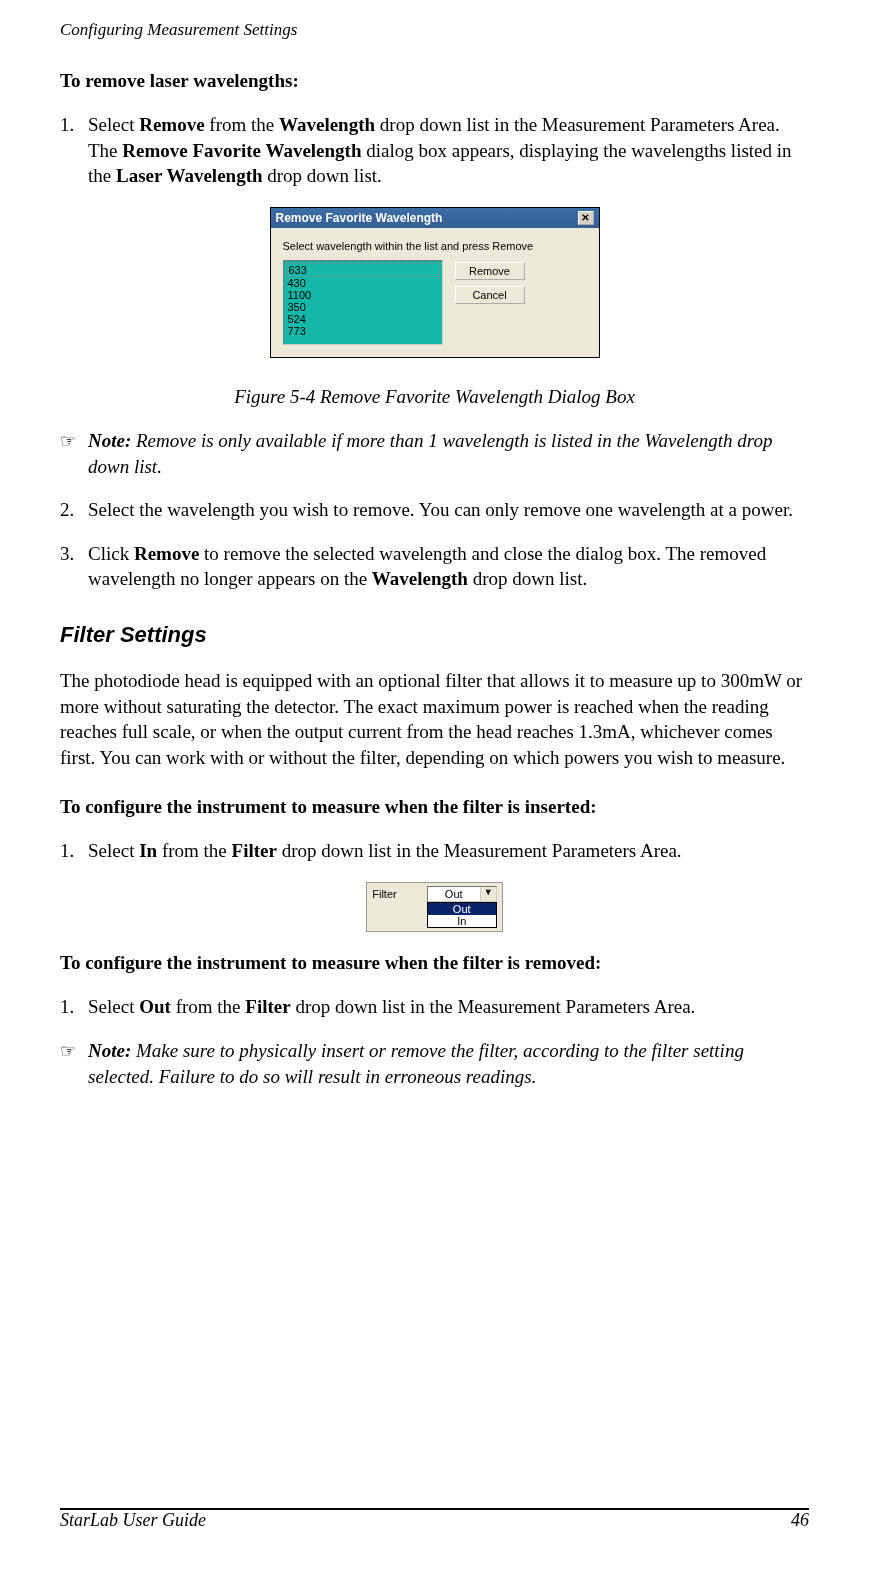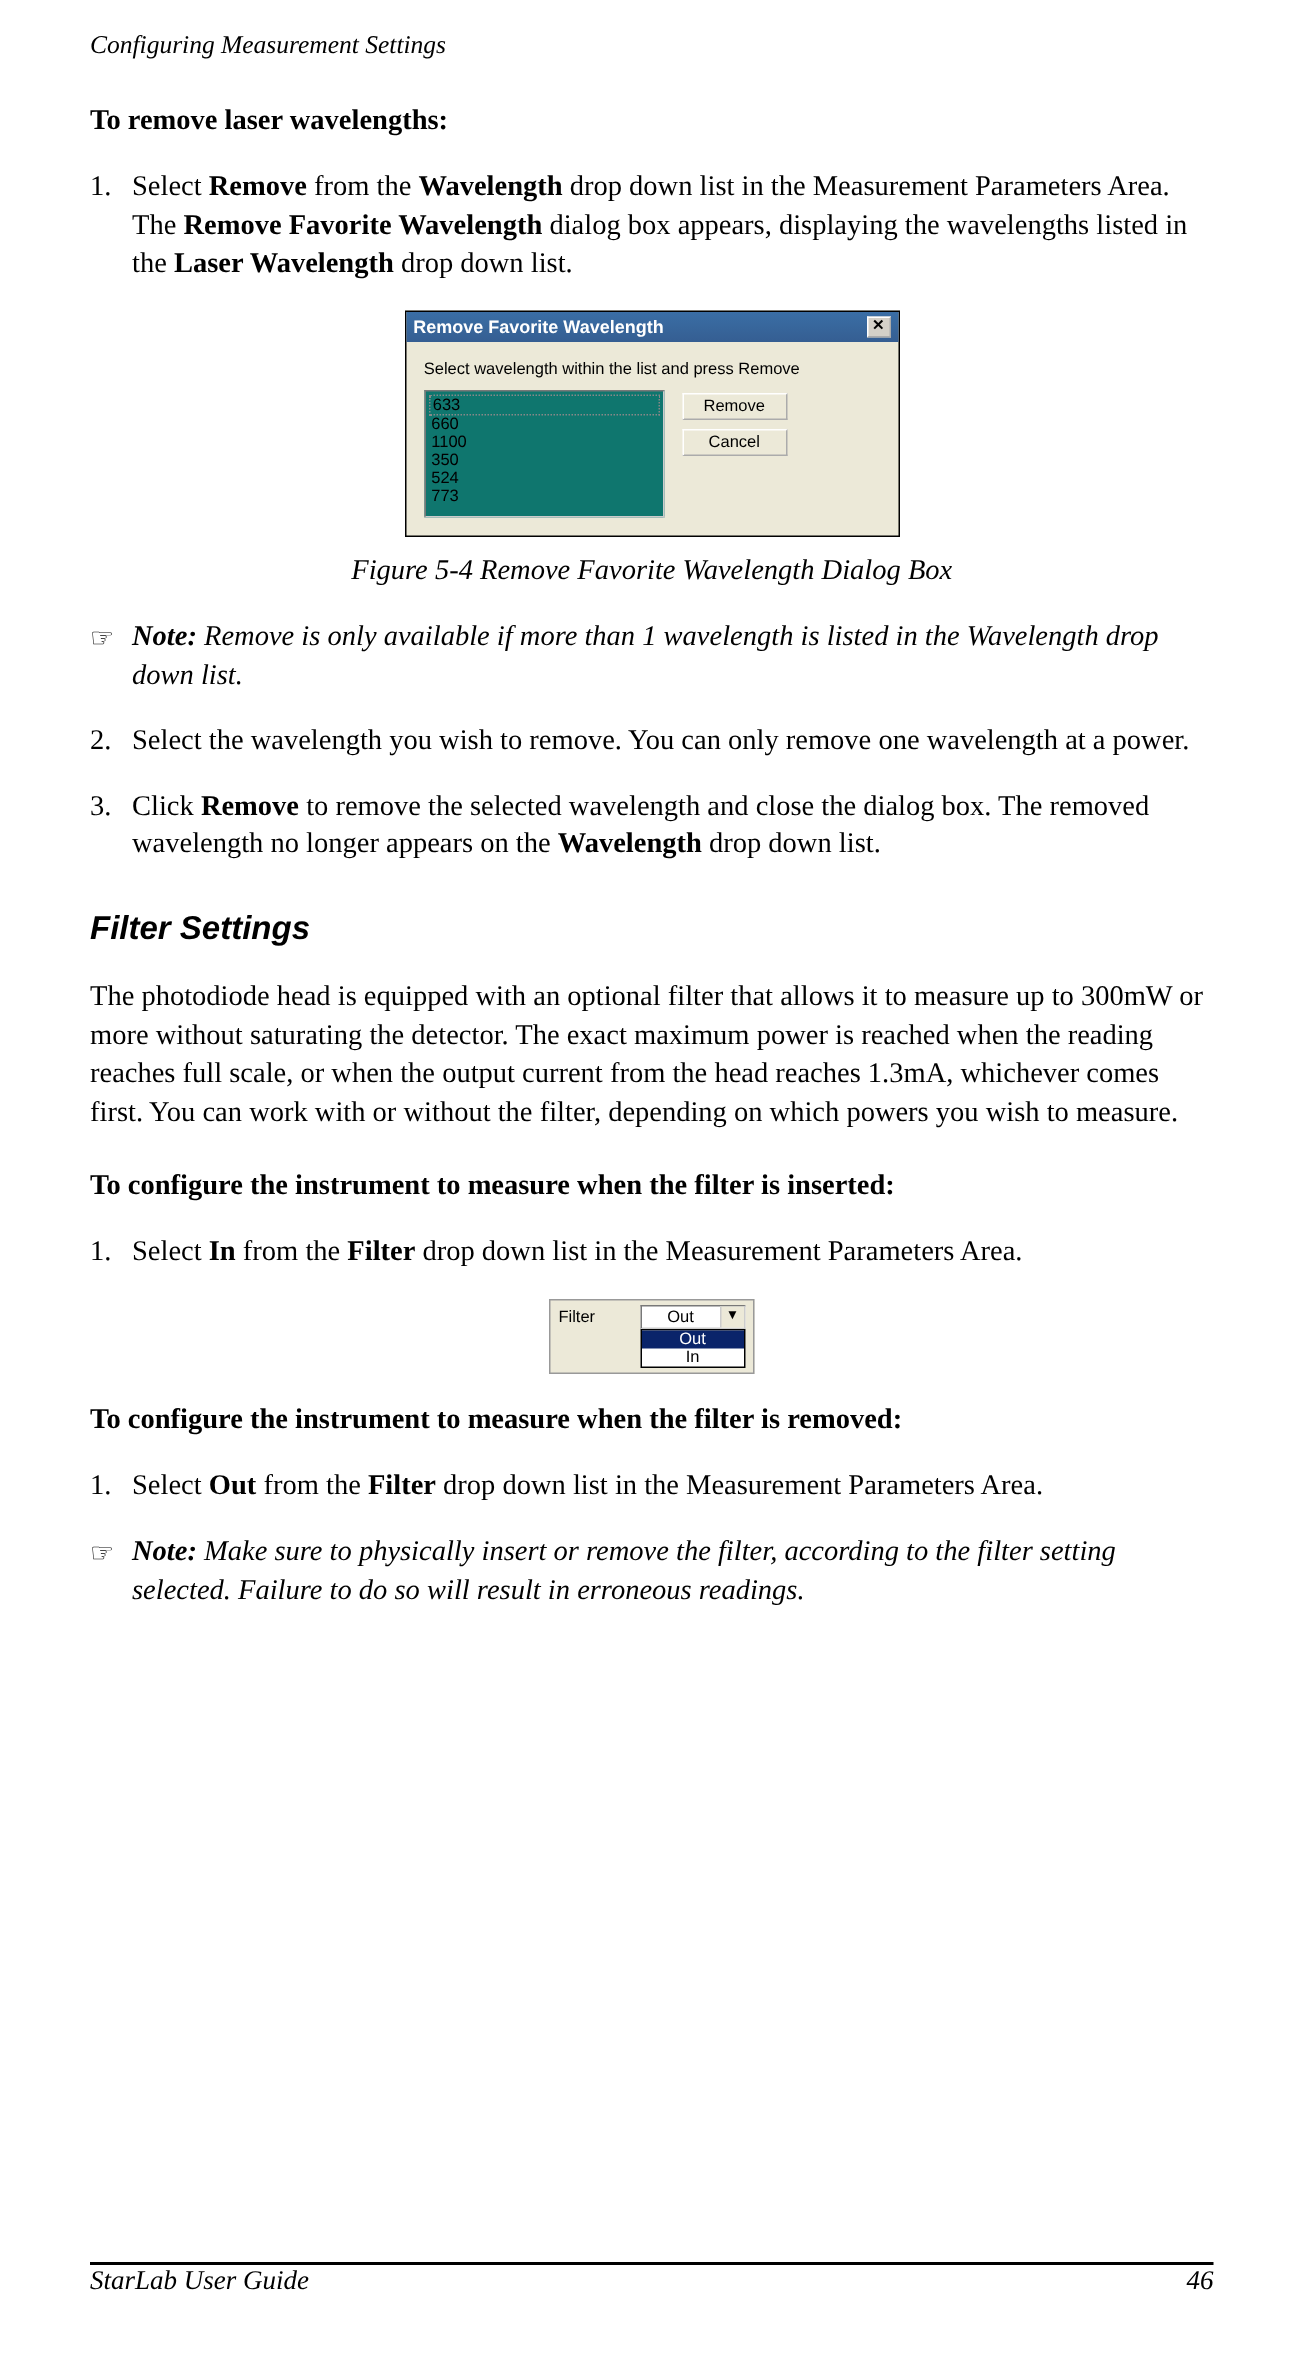--- a/index.html
+++ b/index.html
@@ -85,21 +85,21 @@
       padding: 12px;
     }
     .dialog-prompt {
       margin-bottom: 8px;
     }
     .dialog-content-row {
       display: flex;
       gap: 12px;
     }
     .listbox {
-      background: #0f766e;
+      background: #14b8a6;
       border: 1px inset #ccc;
       width: 160px;
       height: 85px;
       padding: 2px;
       font-size: 11px;
       line-height: 1.1;
       overflow: hidden;
     }
     .listbox-item {
       padding: 0 2px;
@@ -117,21 +117,21 @@
       background: #ece9d8;
       border: 1px outset #fff;
       padding: 2px 10px;
       width: 70px;
       font-size: 11px;
       text-align: center;
       font-family: Tahoma, Arial, sans-serif;
     }
     .figure-caption {
       font-style: italic;
-      margin-top: 12px;
+      margin-top: 28px;
       font-size: 19px;
       font-family: "Times New Roman", Times, serif;
     }
     .note {
       display: flex;
       margin-bottom: 18px;
       line-height: 1.35;
     }
     .note-icon {
       width: 28px;
@@ -236,21 +236,21 @@
     <div class="dialog-box">
       <div class="dialog-title">
         <span>Remove Favorite Wavelength</span>
         <span class="close-btn">✕</span>
       </div>
       <div class="dialog-body">
         <div class="dialog-prompt">Select wavelength within the list and press Remove</div>
         <div class="dialog-content-row">
           <div class="listbox">
             <div class="listbox-item selected">633</div>
-            <div class="listbox-item">660</div>
+            <div class="listbox-item">430</div>
             <div class="listbox-item">1100</div>
             <div class="listbox-item">350</div>
             <div class="listbox-item">524</div>
             <div class="listbox-item">773</div>
           </div>
           <div class="dialog-buttons">
             <div class="win-button">Remove</div>
             <div class="win-button">Cancel</div>
           </div>
         </div>

